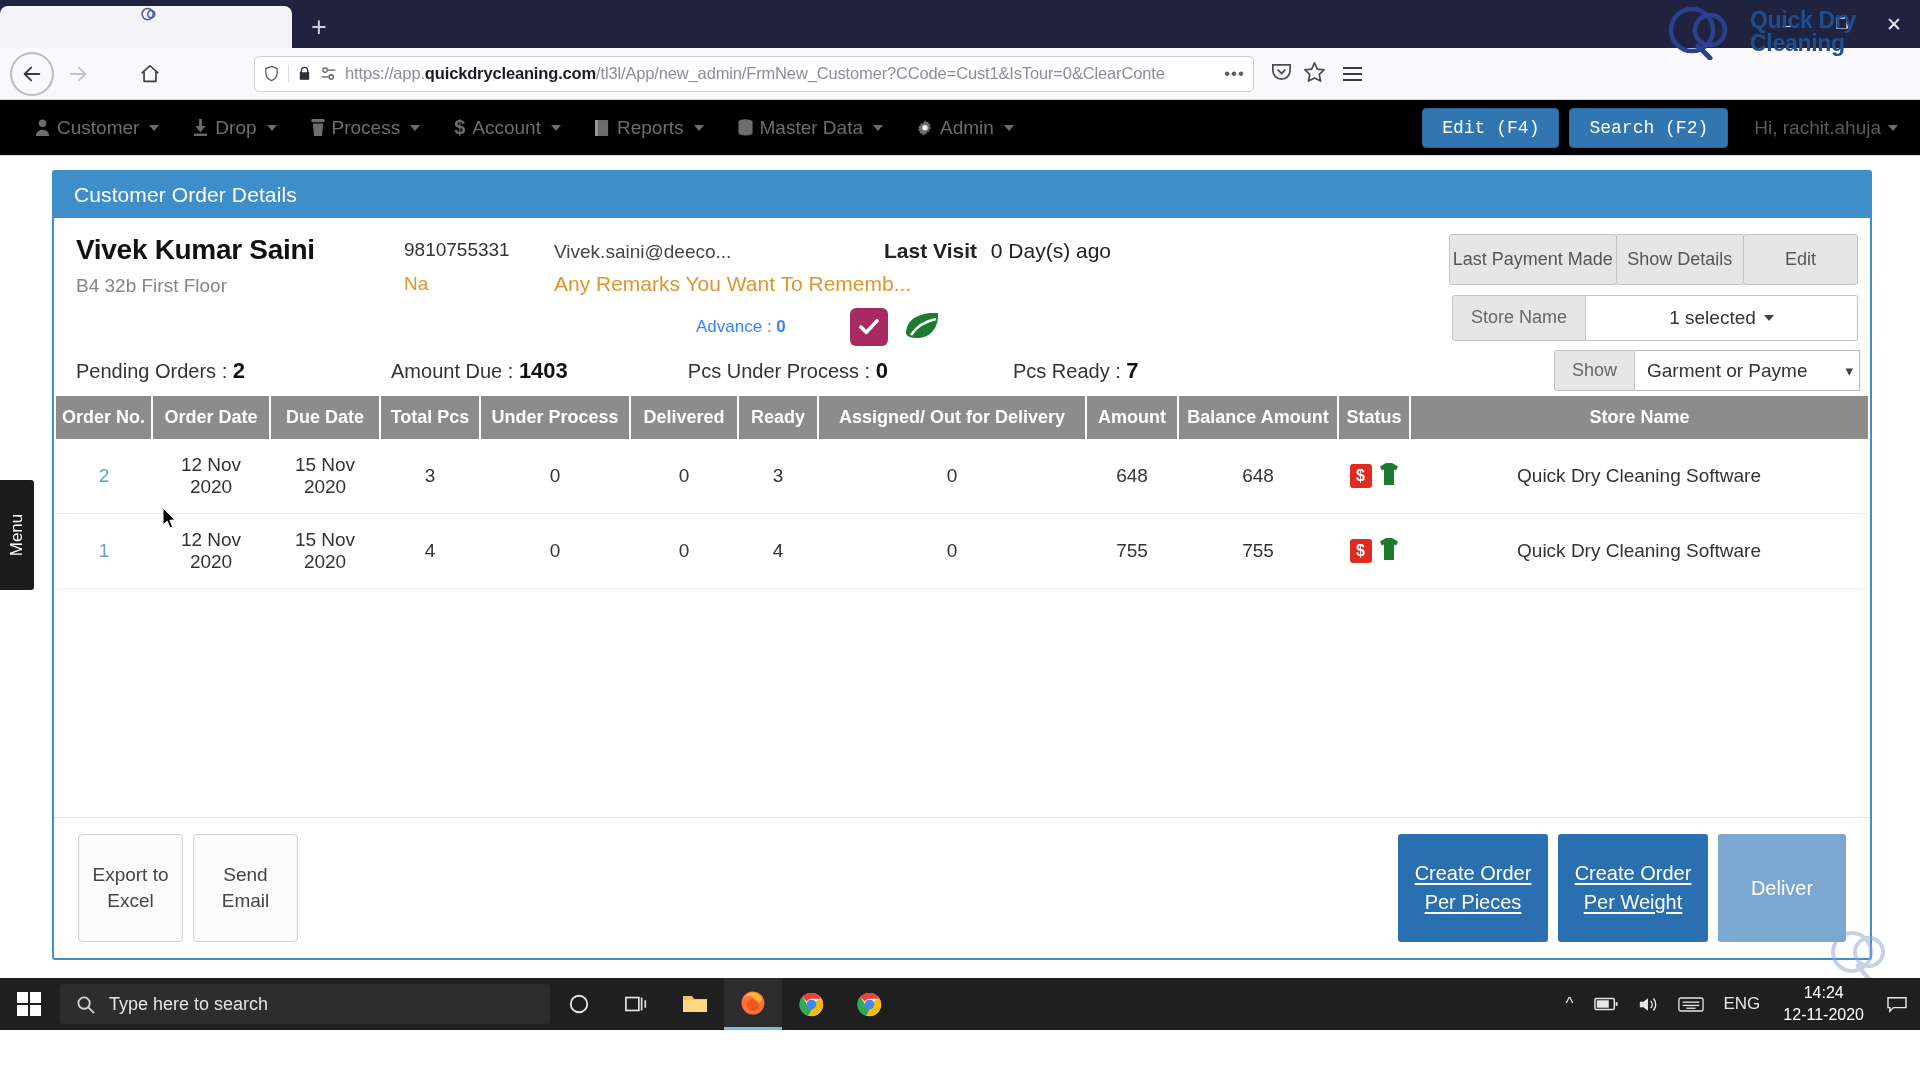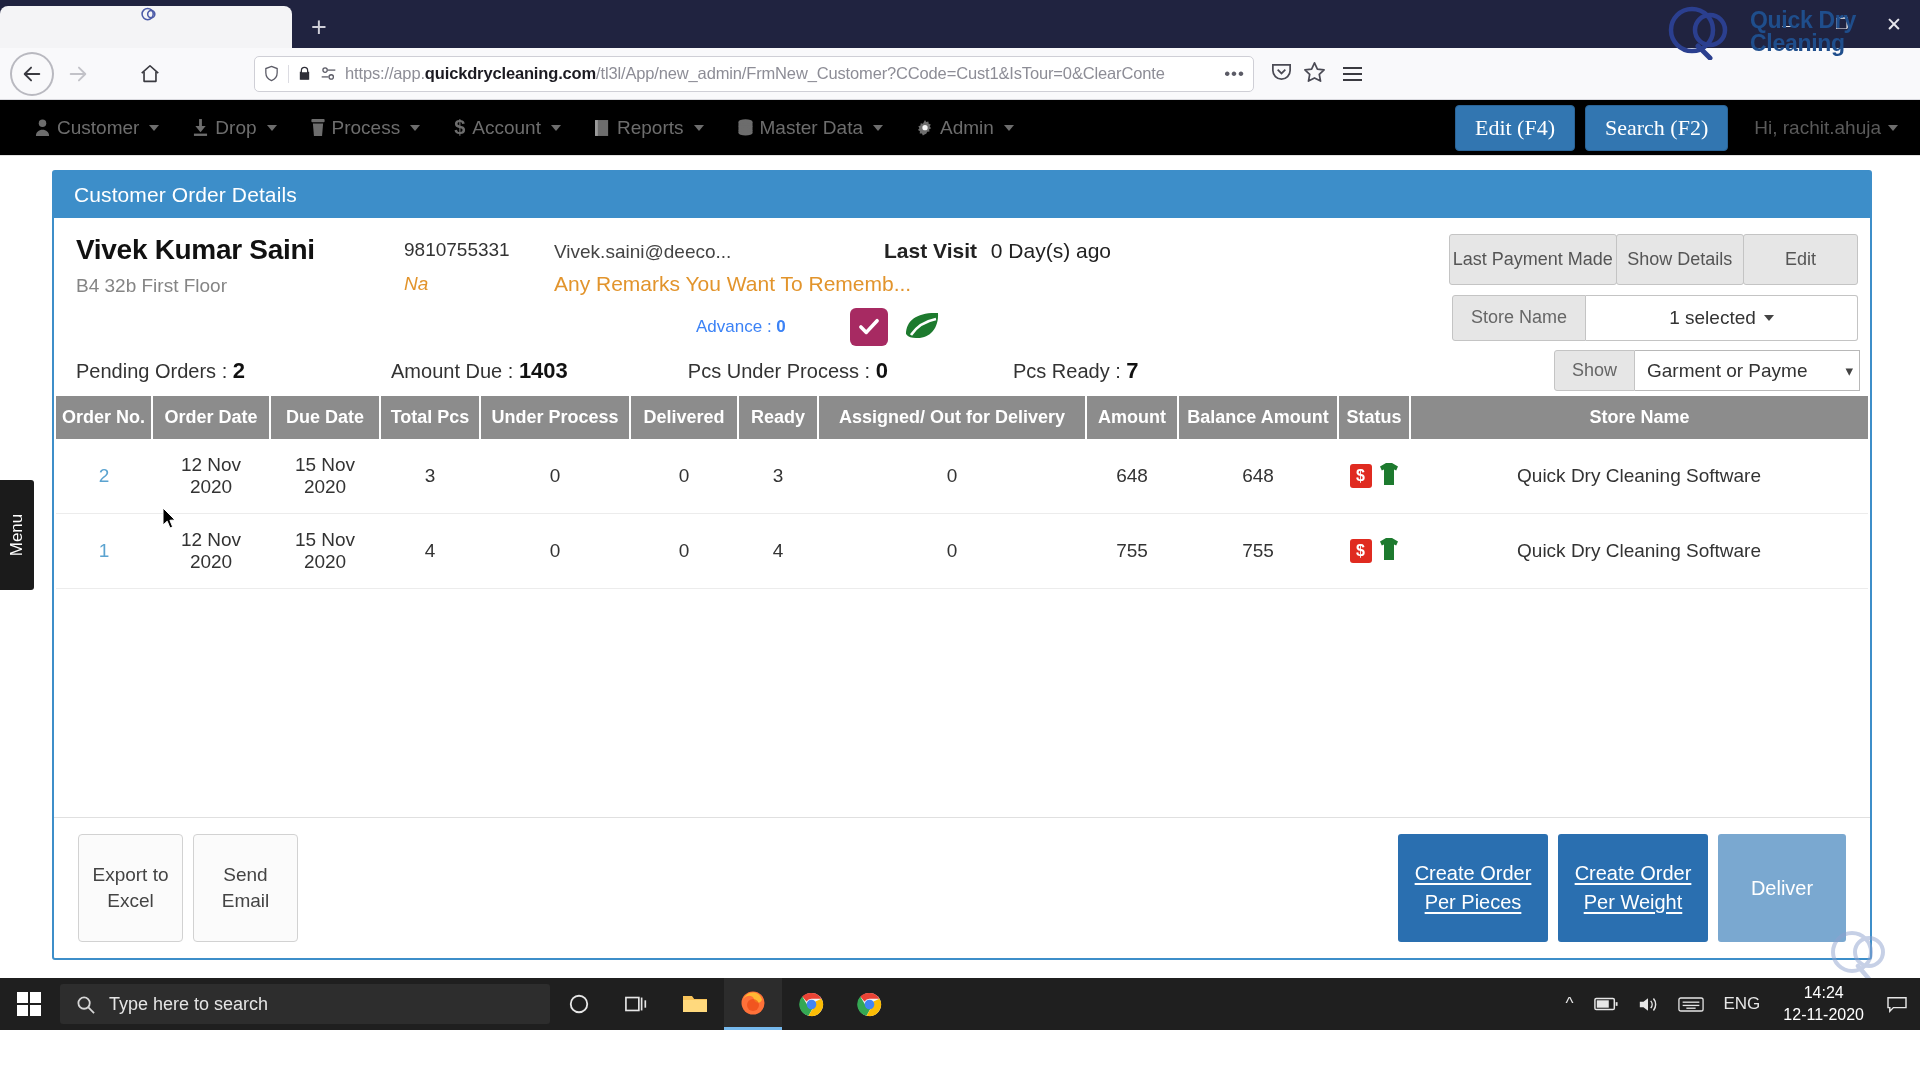--- a/index.html
+++ b/index.html
@@ -98,22 +98,22 @@
   }
   .menu-item .mi-icon { font-size: 17px; color: #6d6d6d; display: flex; }
   .caret {
     width: 0; height: 0; border-left: 5px solid transparent;
     border-right: 5px solid transparent; border-top: 6px solid #6d6d6d;
     margin-left: 3px;
   }
   .nav-spacer { flex: 1; }
   .btn-primary {
     background: #3276b1; color: #ffffff; border: 1px solid #2a6396;
-    border-radius: 4px; font-size: 22px; padding: 9px 19px; margin-left: 10px;
-    font-family: Liberation Serif, serif;
+    border-radius: 4px; font-size: 18px; padding: 9px 19px; margin-left: 10px;
+    font-family: Liberation Mono, monospace;
   }
   #user-label {
     font-size: 19px; color: #5a5a5a; margin-left: 26px; margin-right: 4px;
     display: flex; align-items: center; gap: 4px;
   }
 
   
   #panel {
     margin: 14px 48px 0 52px; border: 2px solid #3d8ec9; border-radius: 3px;
     background: #ffffff; height: 790px; display: flex; flex-direction: column;
@@ -122,21 +122,21 @@
     background: #3d8ec9; color: #ffffff; font-size: 21px; padding: 11px 20px;
     letter-spacing: .1px;
   }
 
   #cust-area { display: flex; padding: 16px 0 6px 0; position: relative; }
   #cust-left { padding-left: 22px; width: 350px; }
   #cust-name { font-size: 28px; font-weight: bold; color: #111; letter-spacing: -.3px; }
   #cust-addr { font-size: 19px; color: #858585; margin-top: 9px; }
   #cust-phone-col { width: 150px; padding-top: 5px; }
   #cust-phone { font-size: 19px; color: #333; }
-  #cust-na { font-size: 19px; color: #e2942c; margin-top: 12px; font-weight: 500; font-style: italic; }
+  #cust-na { font-size: 19px; color: #e2942c; margin-top: 12px; font-weight: 500; }
   #cust-mid { flex: 1; padding-top: 5px; }
   .mid-row1 { display: flex; align-items: baseline; }
   #cust-email { font-size: 19px; color: #444; width: 330px; }
   #lastvisit { font-size: 21px; color: #222; }
   #lastvisit b { font-weight: bold; }
   #cust-remarks { font-size: 21px; color: #e2942c; margin-top: 9px; }
   #advance-row {
     display: flex; align-items: center; margin-top: 12px; padding-left: 142px; gap: 64px;
   }
   #advance-txt { font-size: 17px; color: #3b82f6; }

